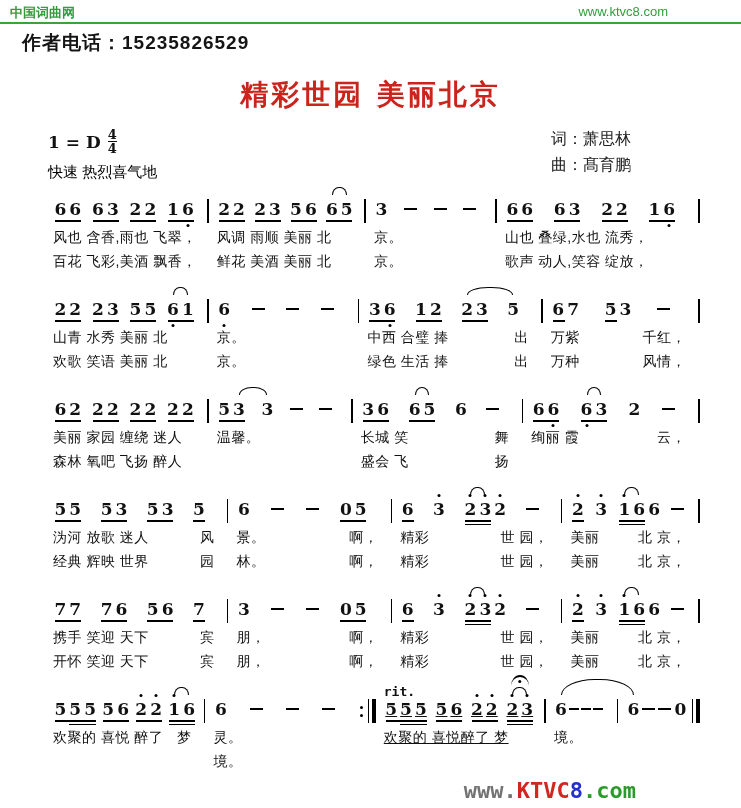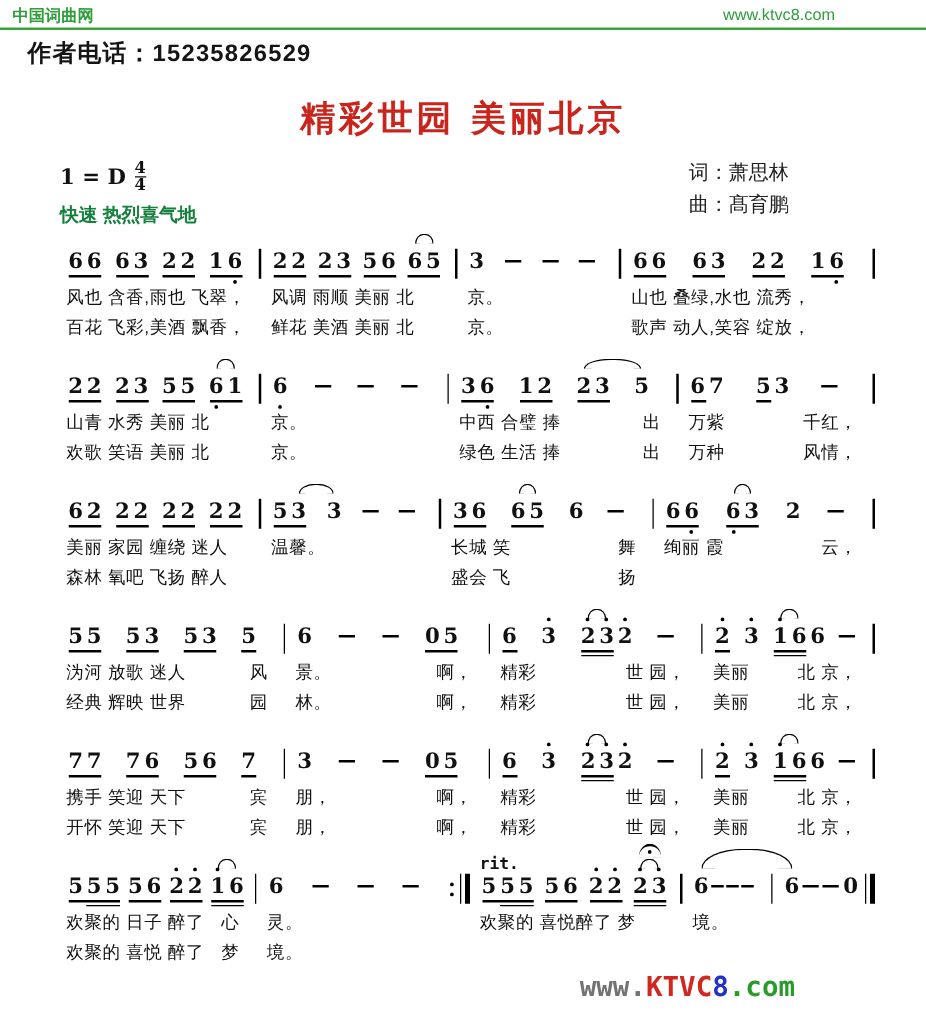--- a/index.html
+++ b/index.html
@@ -13,21 +13,21 @@
   .phone{position:absolute;left:22px;top:30px;font-size:19px;font-weight:600;color:#151515;letter-spacing:1px;}
 
   
   .title{position:absolute;left:0;top:76px;width:741px;text-align:center;font-size:28px;font-weight:700;
     color:#c9251c;letter-spacing:3px;font-family:"DejaVu Serif",serif;}
   .keyrow{position:absolute;left:48px;top:128px;font-size:17px;font-weight:700;display:flex;align-items:center;gap:7px;
     font-family:"DejaVu Serif",serif;}
   .frac{display:inline-flex;flex-direction:column;align-items:center;font-size:13px;line-height:13px;font-weight:700;}
   .frac .den{border-top:1px solid #111;}
   .credits{position:absolute;right:45px;top:126px;text-align:right;font-size:16px;line-height:26px;color:#222;margin-left:47px;}
-  .tempo{position:absolute;left:48px;top:163px;font-size:15px;font-weight:700;color:#15803d;}
+  .tempo{position:absolute;left:48px;top:163px;font-size:15px;font-weight:400;color:#000000;}
 
   
   .score{position:absolute;left:45px;top:186px;width:655px;}
   .sys{position:relative;display:flex;justify-content:space-between;padding-top:13px;margin-bottom:13px;}
   .measure{position:relative;box-sizing:border-box;}
   .nrow{display:flex;justify-content:space-between;align-items:flex-start;height:26px;padding-left:8px;}
   .grp{position:relative;display:inline-flex;align-items:flex-start;}
   .nt{position:relative;margin:0 1.5px;}
   .grp.tight .nt{margin:0 1px;}
   .dg{display:block;height:20px;line-height:20px;font-size:17px;font-weight:700;font-family:"DejaVu Serif",serif;}
@@ -1002,24 +1002,20 @@
                 <span class="dg">6</span>
               </span>
               <div class="beam" style="left: 2px; width: 26px; top: 21px;"></div>
               <div class="beam" style="left: 2px; width: 26px; top: 24.5px;"></div>
             </span>
             <span class="bar">
               <i class="bthin"></i>
             </span>
           </div>
           <div class="lyr spread">
-            <span>欢聚的 日子 醉了</span>
-            <span>心</span>
-          </div>
-          <div class="lyr spread">
             <span>欢聚的 喜悦 醉了</span>
             <span>梦</span>
           </div>
         </div>
         <div class="measure" style="width: 26%;">
           <div class="nrow">
             <span class="grp">
               <span class="nt">
                 <span class="dg">6</span>
               </span>
@@ -1044,21 +1040,21 @@
                 <i></i>
                 <i></i>
               </span>
               <i class="bthin"></i>
               <i class="bthick"></i>
             </span>
           </div>
           <div class="lyr">灵。</div>
           <div class="lyr">境。</div>
         </div>
-        <div class="measure" style="width: 26%;">
+        <div class="measure" style="width: 26%; text-decoration: underline;">
           <div class="mlab">rit.</div>
           <div class="nrow">
             <span class="grp">
               <span class="nt">
                 <span class="dg">5</span>
               </span>
               <span class="nt">
                 <span class="dg">5</span>
               </span>
               <span class="nt">

